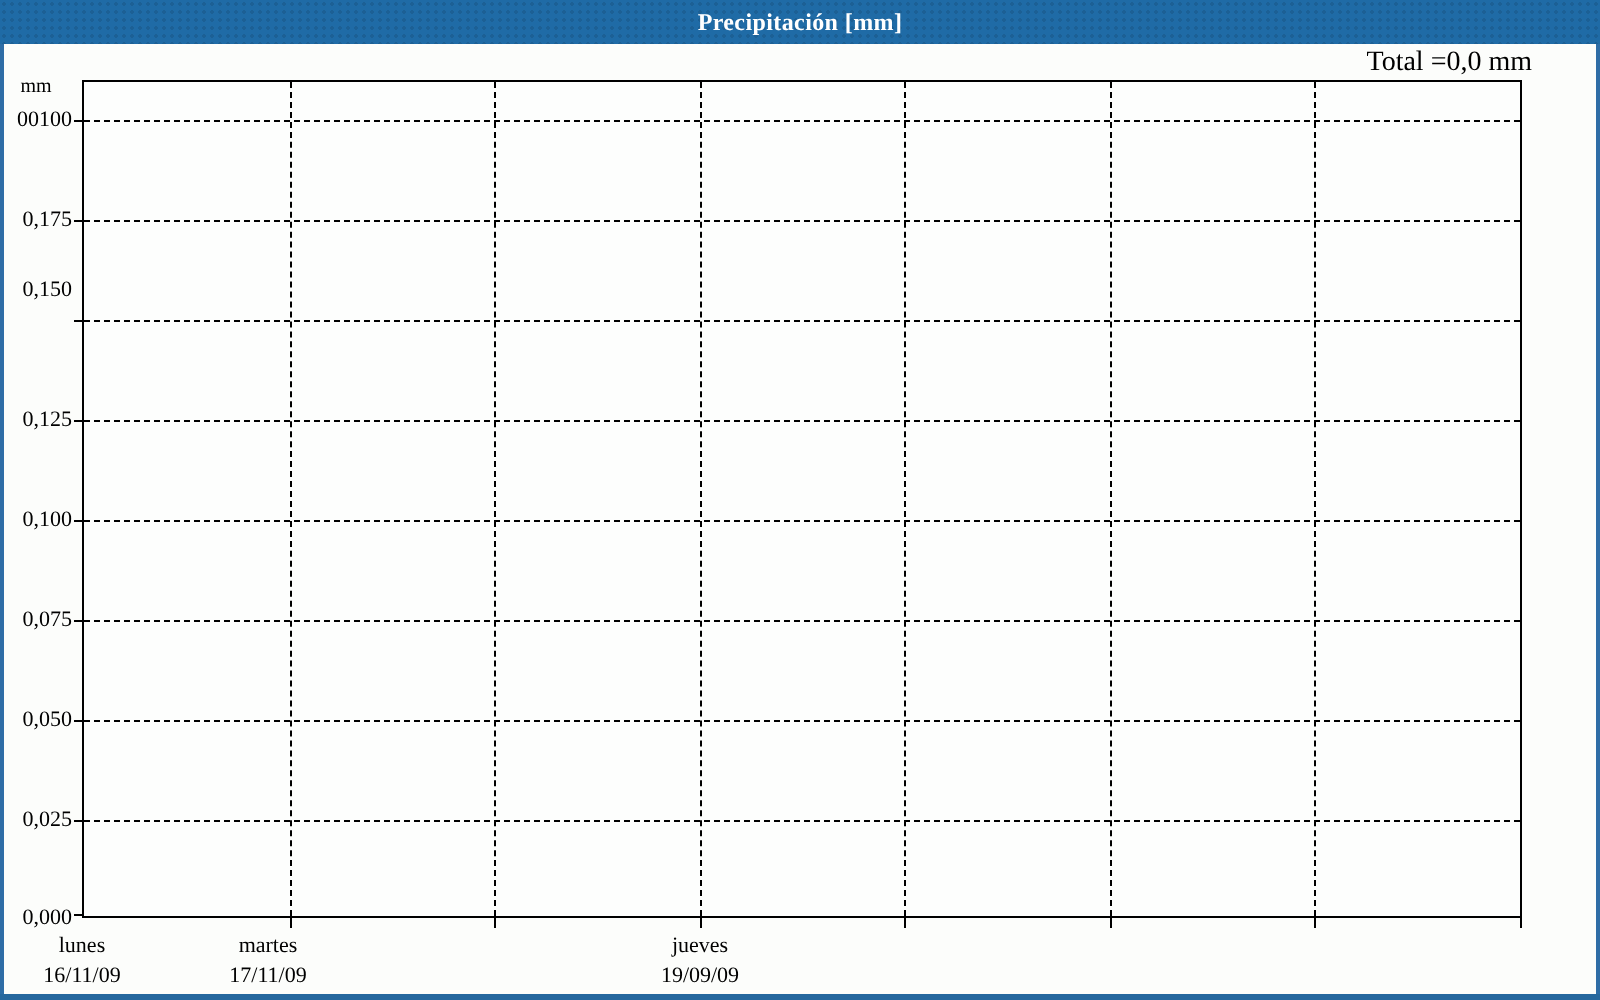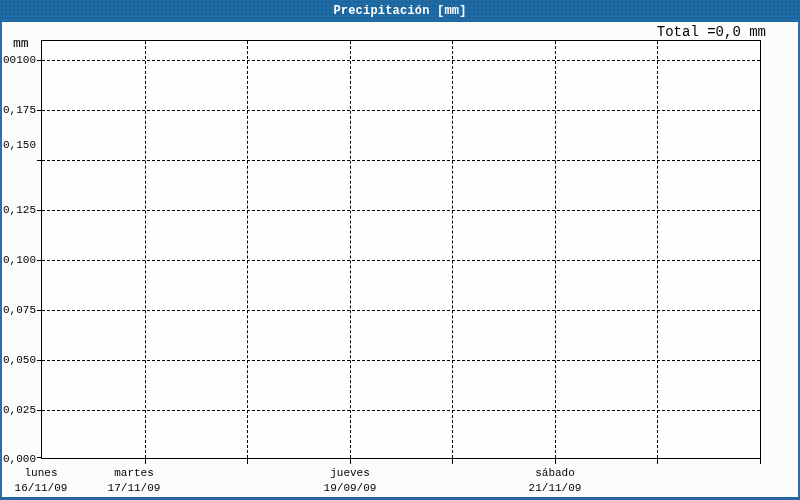--- a/index.html
+++ b/index.html
@@ -1,20 +1,20 @@
 <!DOCTYPE html>
 <html><head>
 <meta charset="utf-8">
 <style>
   html,body{margin:0;padding:0;background:#e8e8e8;}
   .window{
     position:relative;
     width:800px;height:500px;
     background:#FCFDFB;
-    font-family:Liberation Mono, monospace;
+    font-family:Liberation Serif, serif;
     color:#000;
     overflow:hidden;
   }
   .titlebar{
     position:absolute;left:0;top:0;width:800px;height:22px;
     background-color:#1F6BA6;
     background-image:radial-gradient(rgba(0,0,0,0.10) 1px, transparent 1px);
     background-size:4px 4px;
     display:flex;align-items:center;justify-content:center;
   }
@@ -47,22 +47,22 @@
   }
   .xtick{
     position:absolute;bottom:-6px;width:0;height:6px;
     border-left:1px solid #000;
   }
   .ylabel{
     position:absolute;left:0;width:36px;height:14px;line-height:14px;
     text-align:right;font-size:11px;
   }
   .unit-label{
-    position:absolute;left:13px;top:37px;width:36px;height:14px;line-height:14px;
-    text-align:left;font-size:13px;
+    position:absolute;left:0;top:37px;width:36px;height:14px;line-height:14px;
+    text-align:center;font-size:10px;
   }
   .daylabel{
     position:absolute;top:466px;width:104px;
     text-align:center;font-size:11px;line-height:15px;
   }
   .daylabel span{display:block;}
 </style>
 </head>
 <body>
 
@@ -132,18 +132,14 @@
     <span>16/11/09</span>
   </div>
   <div class="daylabel" style="left:82px">
     <span>martes</span>
     <span>17/11/09</span>
   </div>
   <div class="daylabel" style="left:298px">
     <span>jueves</span>
     <span>19/09/09</span>
   </div>
-  <div class="daylabel" style="left:503px">
-    <span>sábado</span>
-    <span>21/11/09</span>
-  </div>
 
 </div>
 
 </body></html>

